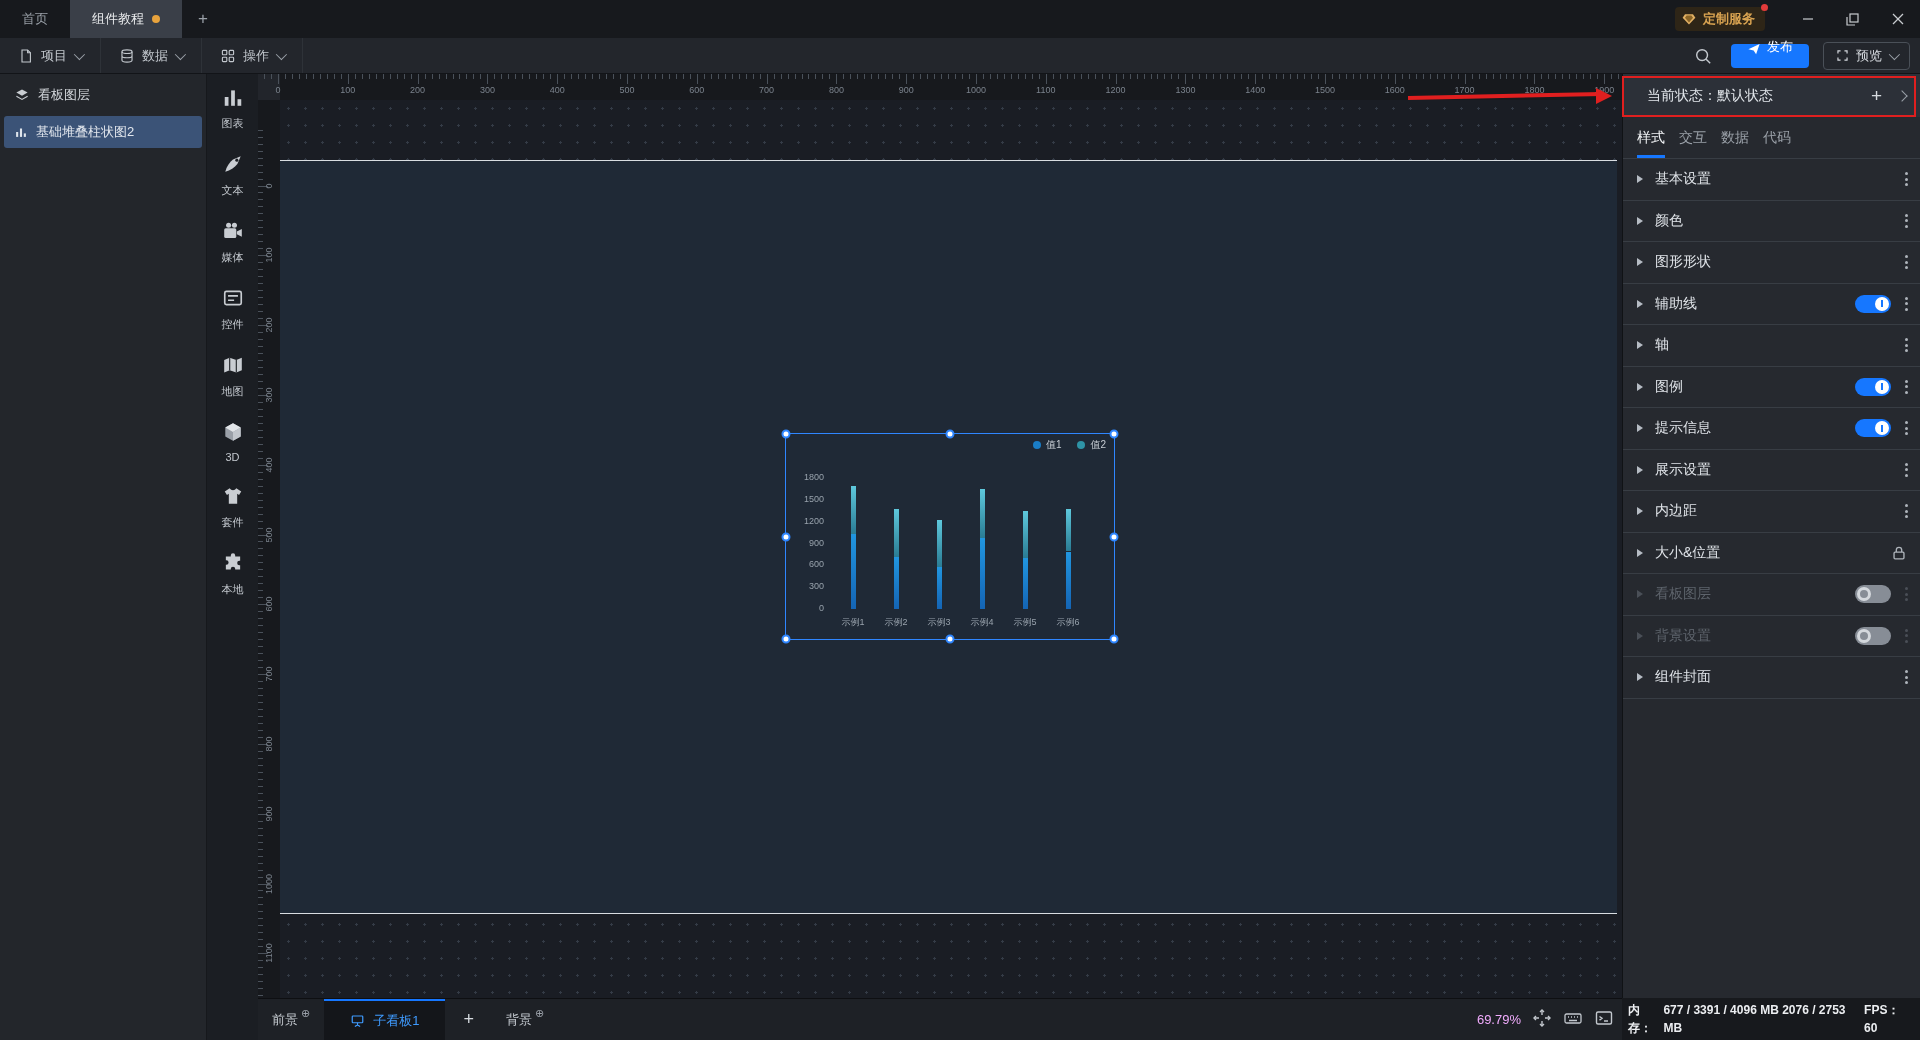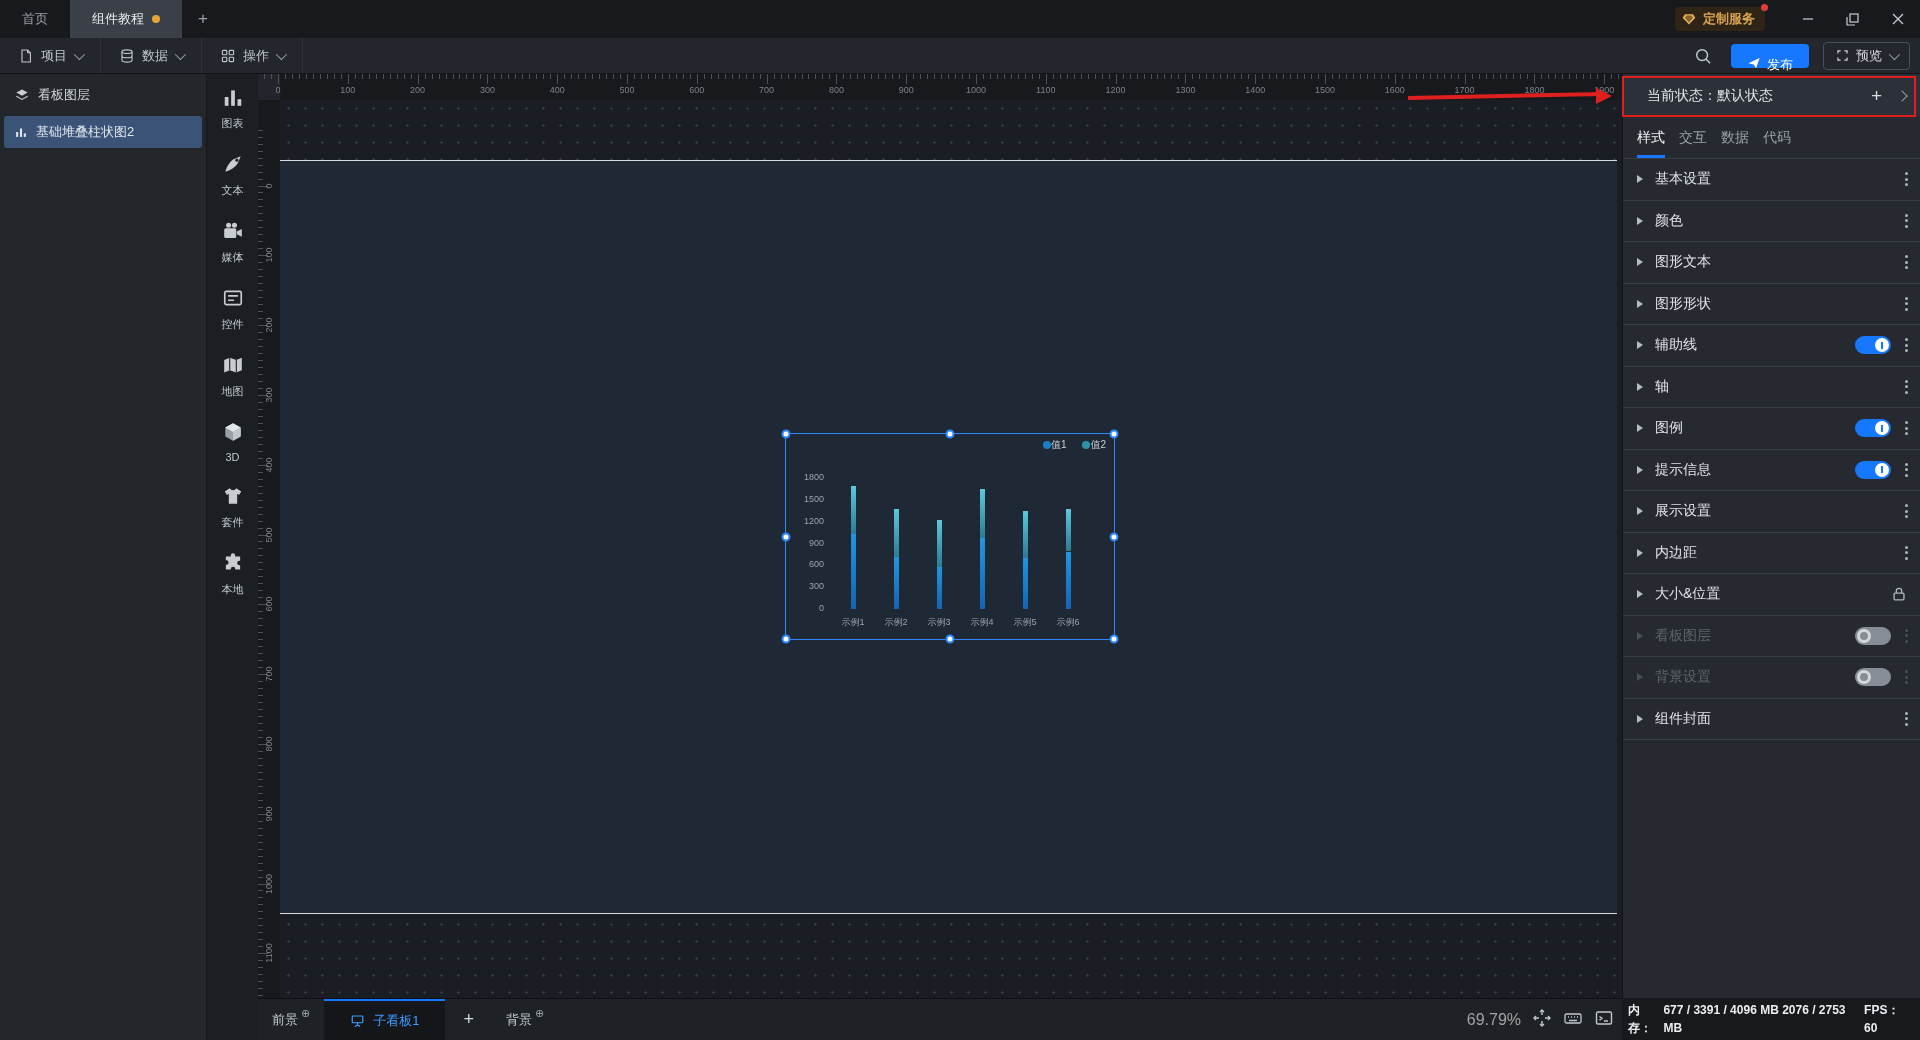--- a/index.html
+++ b/index.html
@@ -20,21 +20,21 @@
   .svc-dot { position:absolute; right:-3px; top:-3px; width:7px; height:7px; border-radius:50%; background:#e23b3b; }
   .winbtn { width:45px; height:38px; display:flex; align-items:center; justify-content:center; color:#c8ccd0; font-size:13px; }
 
   
   .toolbar { position:absolute; left:0; top:38px; width:1920px; height:36px; background:#23262c; border-bottom:1px solid #121418; display:flex; align-items:center; }
   .menu-item { display:flex; align-items:center; gap:7px; padding:0 18px; height:100%; font-size:13px; color:#c3c8ce; border-right:1px solid #2e3238; }
   .menu-item svg { width:16px; height:16px; }
   .chev { width:8px; height:8px; border-right:1.5px solid #9aa0a8; border-bottom:1.5px solid #9aa0a8; transform:rotate(45deg) translateY(-2px); }
   .toolbar-right { margin-left:auto; display:flex; align-items:center; gap:14px; padding-right:10px; }
   .icon-btn { width:28px; height:28px; display:flex; align-items:center; justify-content:center; }
-  .btn-primary { display:flex; align-items:flex-start; gap:6px; background:#1677ff; color:#fff; font-size:13px; border:none; border-radius:4px; height:14px; padding:12px 16px; }
+  .btn-primary { display:flex; align-items:flex-end; gap:6px; background:#1677ff; color:#fff; font-size:13px; border:none; border-radius:4px; height:14px; padding:12px 16px; }
   .btn-ghost { display:flex; align-items:center; gap:7px; background:#23262c; color:#d6dadf; font-size:13px; border:1px solid #4a5058; border-radius:4px; height:28px; padding:0 12px; }
 
   
   .layers { position:absolute; left:0; top:74px; width:207px; height:966px; background:#23262b; border-right:1px solid #16181c; }
   .layers-head { display:flex; align-items:center; gap:8px; padding:12px 14px 10px; font-size:13px; color:#d4d8dd; }
   .layer-row { display:flex; align-items:center; gap:8px; margin:2px 4px; padding:7px 10px; background:#3b5377; border-radius:3px; font-size:13px; color:#e2e7ee; }
 
   
   .dock { position:absolute; left:207px; top:74px; width:51px; height:966px; background:#1b1e23; display:flex; flex-direction:column; align-items:center; padding-top:12px; }
   .dock-item { display:flex; flex-direction:column; align-items:center; gap:4px; margin-bottom:22px; }
@@ -51,21 +51,21 @@
   .hruler .tick { position:absolute; top:0; width:1px; background:#4a515a; }
   .hruler .lbl { position:absolute; top:11px; transform:translateX(-50%); font-size:9px; color:#7a828c; }
   .vruler { position:absolute; left:0; top:26px; width:22px; height:898px; }
   .vruler .tick { position:absolute; left:0; height:1px; background:#4a515a; }
   .vruler .lbl { position:absolute; left:0; width:22px; height:14px; display:flex; align-items:center; justify-content:center; transform:rotate(-90deg); font-size:9px; color:#7a828c; }
 
   
   .chart-box { position:absolute; left:785px; top:433px; width:330px; height:207px; border:1px solid #2f86ff; }
   .handle { position:absolute; width:9px; height:9px; border-radius:50%; background:#fff; border:2px solid #2f86ff; transform:translate(-50%,-50%); }
   .legend { position:absolute; top:4px; right:8px; display:flex; gap:16px; }
-  .legend-item { display:flex; align-items:center; font-size:10px; color:#c6ccd3; }
+  .legend-item { display:flex; align-items:center; gap:5px; font-size:10px; color:#c6ccd3; }
   .legend-dot { width:8px; height:8px; border-radius:50%; }
   .ytick { position:absolute; left:0; width:38px; text-align:right; font-size:9px; color:#98a2ac; }
   .xlabel { position:absolute; width:42px; text-align:center; font-size:9px; color:#98a2ac; }
   .bar-seg { position:absolute; width:5px; }
 
   
   .rpanel { position:absolute; left:1622px; top:74px; width:298px; height:924px; background:#26292f; border-left:1px solid #101215; }
   .state-bar { display:flex; align-items:center; height:43px; background:#2c3038; padding:0 14px 0 24px; }
   .state-label { font-size:14px; color:#e3e7ec; flex:1; }
   .state-plus { font-size:19px; color:#d6dadf; margin-right:16px; }
@@ -93,21 +93,21 @@
   .switch.off { background:#878d96; }
   .switch.off .knob { position:absolute; left:2px; top:2px; width:14px; height:14px; border-radius:50%; background:#878d96; border:3px solid #d4d8dd; }
 
   
   .bbar { position:absolute; left:258px; top:998px; width:1364px; height:42px; background:#1e2126; border-top:1px solid #0e0f12; display:flex; align-items:stretch; }
   .bbar-item { display:flex; align-items:center; gap:3px; padding:0 14px; font-size:13px; color:#c3c8ce; }
   .sup-add { font-size:11px; color:#9aa0a8; transform:translateY(-6px); }
   .board-tab { display:flex; align-items:center; gap:8px; padding:0 26px; background:#14161a; border-top:2px solid #1677ff; color:#3f9bff; font-size:13px; }
   .bbar-add { display:flex; align-items:center; padding:0 18px; font-size:18px; color:#d6dadf; }
   .bbar-right { margin-left:auto; display:flex; align-items:center; gap:11px; padding-right:8px; }
-  .zoom-pct { font-size:16px; color:#a3a3a3; }
+  .zoom-pct { font-size:13px; color:#f0abfc; }
   .bbar-right svg { width:20px; height:20px; }
 
   
   .statusbar { position:absolute; left:1622px; top:998px; width:298px; height:42px; background:#17191d; padding:3px 8px 0 6px; }
   .st-line { display:flex; font-size:12px; font-weight:bold; color:#eceef1; line-height:18px; }
   .st-right { margin-left:auto; }
 
   
   .anno-box { position:absolute; left:1622px; top:76px; width:294px; height:41px; border:2px solid #e01f1f; z-index:50; }
   .anno-line { position:absolute; left:1408px; top:94px; width:194px; height:4px; background:#e01f1f; transform:rotate(-1.2deg); z-index:50; }
@@ -729,29 +729,20 @@
           <span class="caret"></span>
           <span class="slabel">颜色</span>
           <div class="dots3">
             <i></i>
             <i></i>
             <i></i>
           </div>
         </div>
         <div class="srow">
           <span class="caret"></span>
-          <span class="slabel">图形文本</span>
-          <div class="dots3">
-            <i></i>
-            <i></i>
-            <i></i>
-          </div>
-        </div>
-        <div class="srow">
-          <span class="caret"></span>
           <span class="slabel">图形形状</span>
           <div class="dots3">
             <i></i>
             <i></i>
             <i></i>
           </div>
         </div>
         <div class="srow">
           <span class="caret"></span>
           <span class="slabel">辅助线</span>

